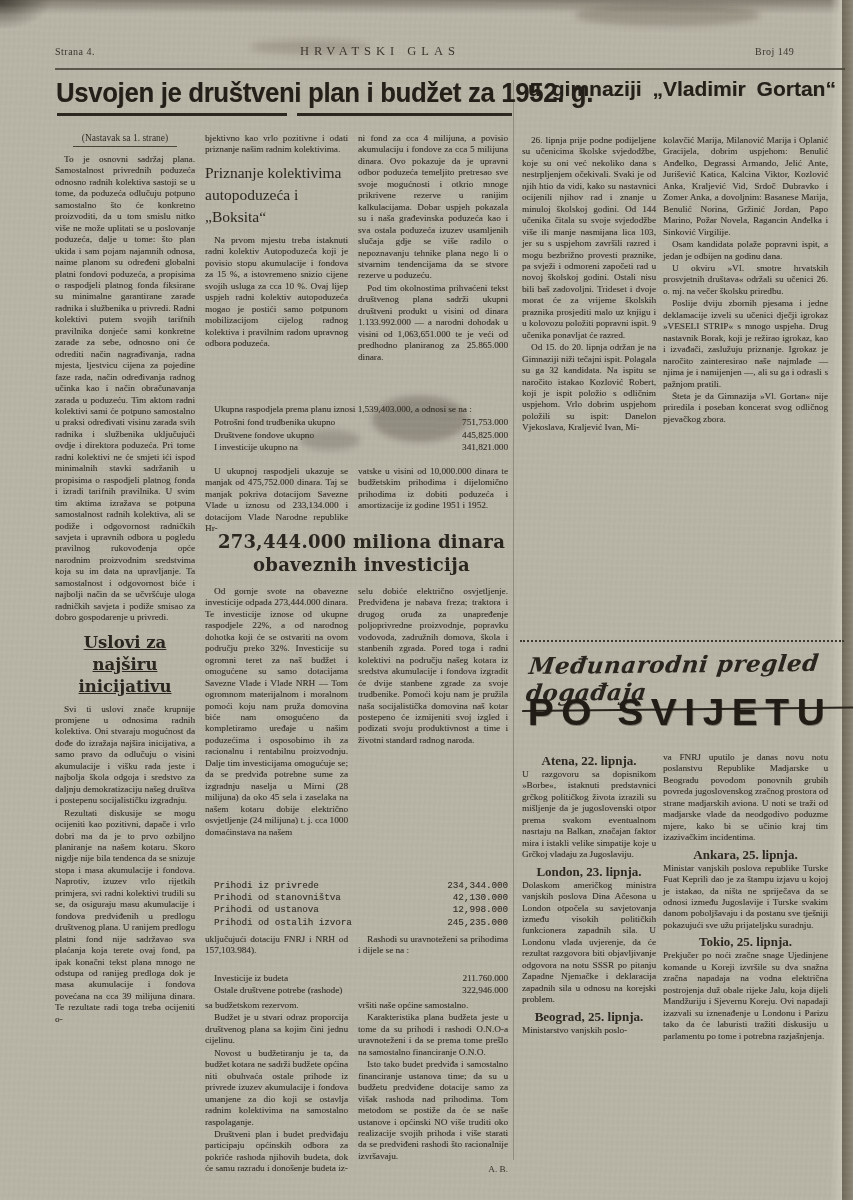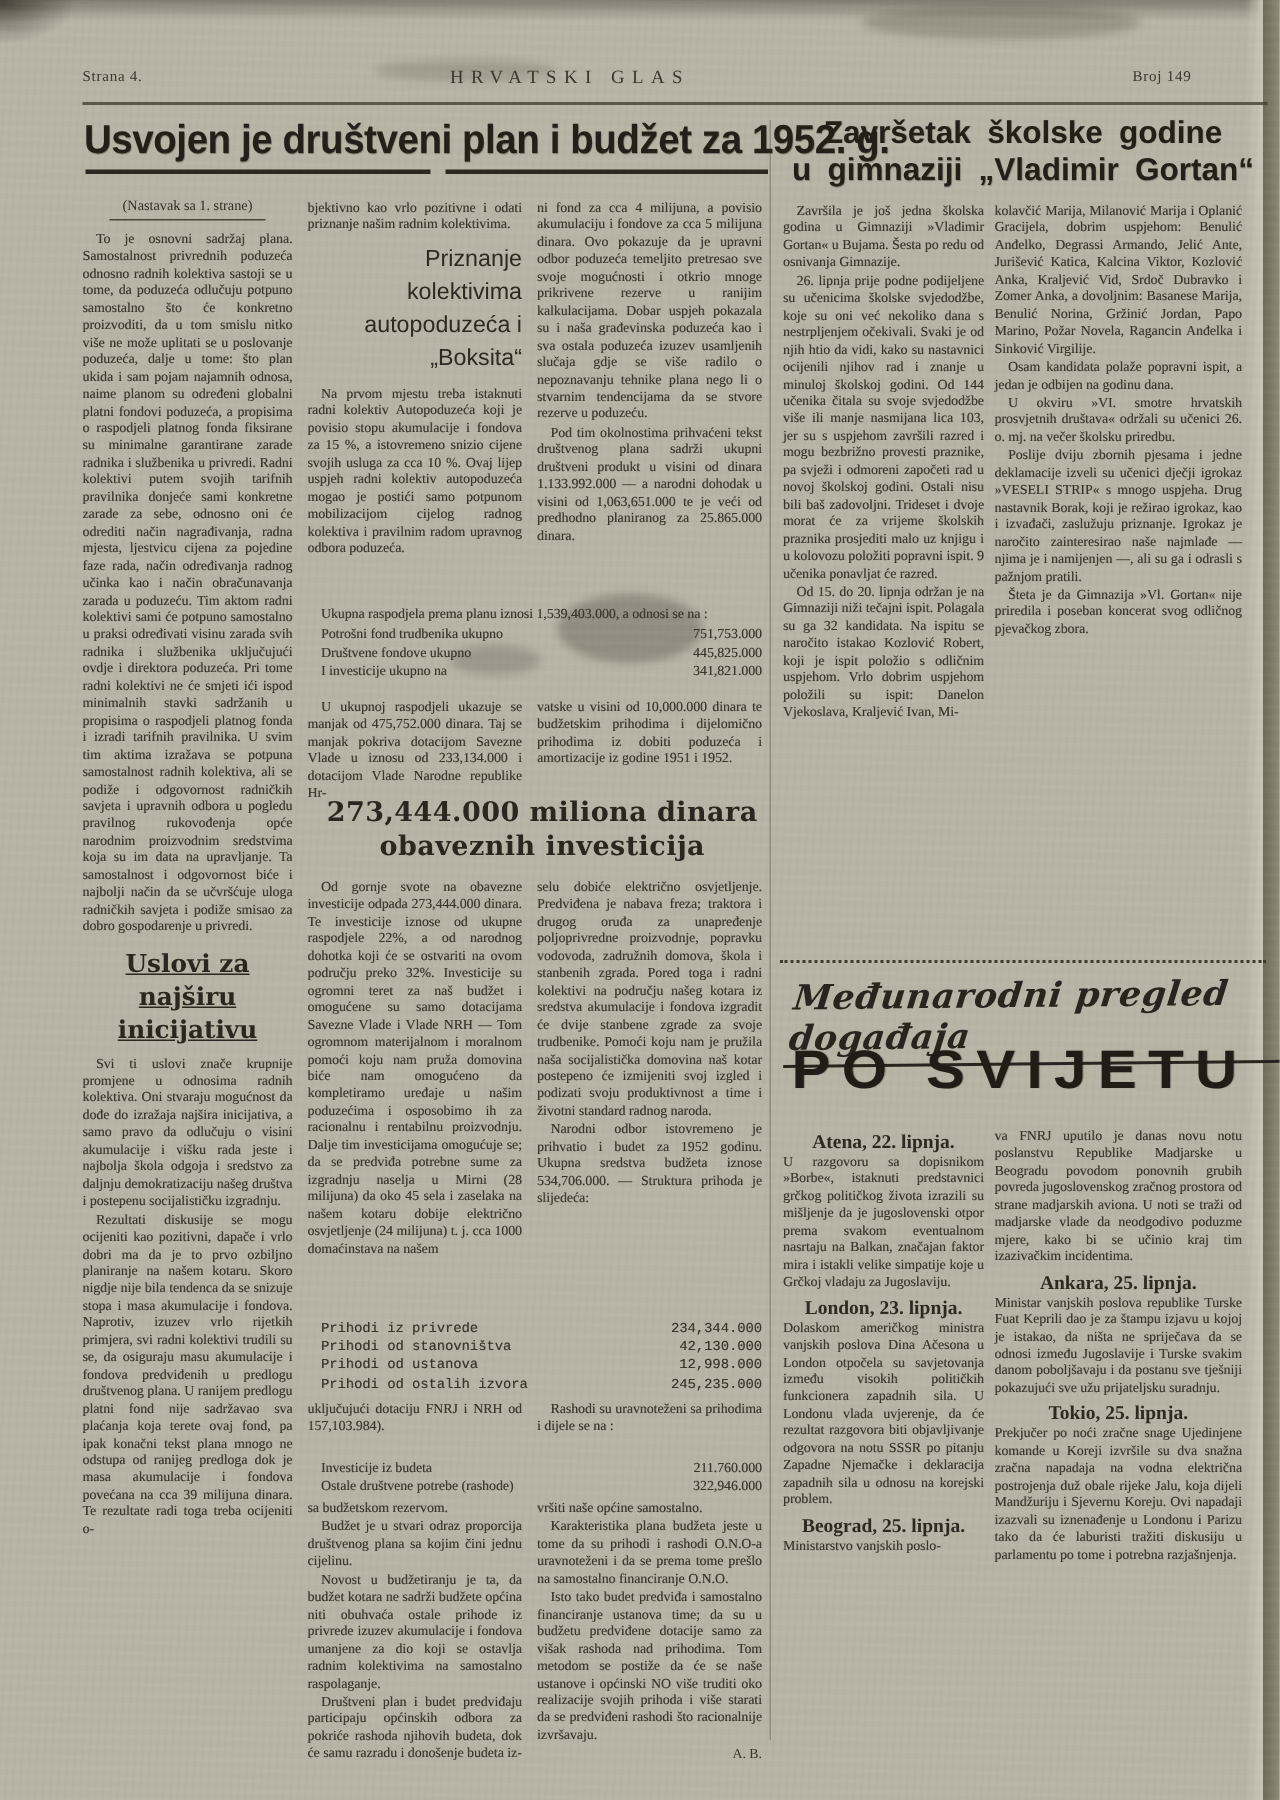--- a/index.html
+++ b/index.html
@@ -33,21 +33,21 @@
   .mh-title{font-size:12.5px;letter-spacing:5px;color:#3b362e;text-align:left;}
   .mh-rule{height:2px;background:#45403516;background:#454035;opacity:.8;}
   
   .h-lead{font-family:"Liberation Sans",sans-serif;font-weight:700;font-size:27px;line-height:30px;
     color:var(--ink-dark);white-space:nowrap;transform:scaleX(.95);transform-origin:left center;
     letter-spacing:-.3px;text-shadow:.4px .4px .5px rgba(30,25,18,.35);}
   .h-underline{height:2.5px;background:#2c2820;}
   .h-school{font-family:"Liberation Sans",sans-serif;font-weight:700;font-size:21px;line-height:25px;
     color:var(--ink-dark);text-align:center;word-spacing:5px;text-shadow:.4px .4px .5px rgba(30,25,18,.3);}
   
-  .sub-priznanje{font-family:Liberation Sans, sans-serif;font-size:15.5px;line-height:22px;text-align:right;color:#2e2922;}
+  .sub-priznanje{font-family:Liberation Serif, serif;font-size:15.5px;line-height:22px;text-align:left;color:#2e2922;}
   .sub-uslovi{font-family:"DejaVu Serif",serif;font-weight:700;font-size:16.5px;line-height:22px;text-align:center;color:#2b261f;text-decoration:underline;}
   .sub-invest{font-family:"DejaVu Serif",serif;font-weight:700;font-size:18px;line-height:23px;text-align:center;color:#2b261f;letter-spacing:.3px;}
   
   .bp{font-size:9.2px;line-height:11.45px;text-align:justify;text-indent:9px;margin:0 0 1px 0;
       color:var(--ink);text-shadow:.25px .25px .3px rgba(45,40,30,.4);}
   .bp.noind{text-indent:0;}
   .cont-note{font-size:9.5px;text-align:center;color:#332e26;}
   .cont-rule{height:1px;background:#4a4437;margin:3px auto 0;width:104px;}
   .fin-row{display:flex;justify-content:space-between;font-size:9.2px;line-height:12.2px;
       color:var(--ink);text-shadow:.25px .25px .3px rgba(45,40,30,.4);}
@@ -80,21 +80,20 @@
 <div class="abs mh-small" style="left:55px;top:46px;">Strana 4.</div>
 <div class="abs mh-title" style="left:300px;top:44px;width:253px;">HRVATSKI GLAS</div>
 <div class="abs mh-small" style="left:755px;top:46px;">Broj 149</div>
 <div class="abs mh-rule" style="left:55px;top:68px;width:790px;"></div>
 
 <div class="abs h-lead" style="left:56px;top:78px;width:480px;">Usvojen je društveni plan i budžet za 1952. g.</div>
 <div class="abs h-underline" style="left:57px;top:113px;width:230px;"></div>
 <div class="abs h-underline" style="left:297px;top:113px;width:215px;"></div>
 
 <div class="abs h-school" style="left:520px;top:76px;width:324px;">
-  <div>Završetak školske godine</div>
   <div>u gimnaziji „Vladimir Gortan“</div>
 </div>
 
 <div class="abs vrule" style="left:513px;top:80px;height:1080px;"></div>
 
 <div class="abs" style="left:55px;top:133px;width:140px;">
   <div class="cont-note">(Nastavak sa 1. strane)</div>
   <div class="cont-rule"></div>
   <p class="bp" style="margin-top:7px;">To je osnovni sadržaj plana. Samostalnost privrednih poduzeća odnosno radnih kolektiva sastoji se u tome, da poduzeća odlučuju potpuno samostalno što će konkretno proizvoditi, da u tom smislu nitko više ne može uplitati se u poslovanje poduzeća, dalje u tome: što plan ukida i sam pojam najamnih odnosa, naime planom su određeni globalni platni fondovi poduzeća, a propisima o raspodjeli platnog fonda fiksirane su minimalne garantirane zarade radnika i službenika u privredi. Radni kolektivi putem svojih tarifnih pravilnika donjeće sami konkretne zarade za sebe, odnosno oni će odrediti način nagrađivanja, radna mjesta, ljestvicu cijena za pojedine faze rada, način određivanja radnog učinka kao i način obračunavanja zarada u poduzeću. Tim aktom radni kolektivi sami će potpuno samostalno u praksi određivati visinu zarada svih radnika i službenika uključujući ovdje i direktora poduzeća. Pri tome radni kolektivi ne će smjeti ići ispod minimalnih stavki sadržanih u propisima o raspodjeli platnog fonda i izradi tarifnih pravilnika. U svim tim aktima izražava se potpuna samostalnost radnih kolektiva, ali se podiže i odgovornost radničkih savjeta i upravnih odbora u pogledu pravilnog rukovođenja opće narodnim proizvodnim sredstvima koja su im data na upravljanje. Ta samostalnost i odgovornost biće i najbolji način da se učvršćuje uloga radničkih savjeta i podiže smisao za dobro gospodarenje u privredi.</p>
   <div class="sub-uslovi" style="margin:8px 0 6px;">Uslovi za najširu inicijativu</div>
@@ -131,21 +130,20 @@
 
 <p class="abs bp" style="left:205px;top:466px;width:143px;">U ukupnoj raspodjeli ukazuje se manjak od 475,752.000 dinara. Taj se manjak pokriva dotacijom Savezne Vlade u iznosu od 233,134.000 i dotacijom Vlade Narodne republike Hr-</p>
 <p class="abs bp noind" style="left:358px;top:466px;width:150px;">vatske u visini od 10,000.000 dinara te budžetskim prihodima i dijelomično prihodima iz dobiti poduzeća i amortizacije iz godine 1951 i 1952.</p>
 
 <div class="abs sub-invest" style="left:215px;top:530px;width:293px;">273,444.000 miliona dinara obaveznih investicija</div>
 
 <p class="abs bp" style="left:205px;top:586px;width:143px;">Od gornje svote na obavezne investicije odpada 273,444.000 dinara. Te investicije iznose od ukupne raspodjele 22%, a od narodnog dohotka koji će se ostvariti na ovom području preko 32%. Investicije su ogromni teret za naš budžet i omogućene su samo dotacijama Savezne Vlade i Vlade NRH — Tom ogromnom materijalnom i moralnom pomoći koju nam pruža domovina biće nam omogućeno da kompletiramo uređaje u našim poduzećima i osposobimo ih za racionalnu i rentabilnu proizvodnju. Dalje tim investicijama omogućuje se; da se predviđa potrebne sume za izgradnju naselja u Mirni (28 milijuna) da oko 45 sela i zaselaka na našem kotaru dobije električno osvjetljenje (24 milijuna) t. j. cca 1000 domaćinstava na našem</p>
 
 <div class="abs" style="left:358px;top:586px;width:150px;">
   <p class="bp noind">selu dobiće električno osvjetljenje. Predviđena je nabava freza; traktora i drugog oruđa za unapređenje poljoprivredne proizvodnje, popravku vodovoda, zadružnih domova, škola i stanbenih zgrada. Pored toga i radni kolektivi na području našeg kotara iz sredstva akumulacije i fondova izgradit će dvije stanbene zgrade za svoje trudbenike. Pomoći koju nam je pružila naša socijalistička domovina naš kotar postepeno će izmijeniti svoj izgled i podizati svoju produktivnost a time i životni standard radnog naroda.</p>
-  <p class="bp">Narodni odbor istovremeno je prihvatio i budet za 1952 godinu. Ukupna sredstva budžeta iznose 534,706.000. — Struktura prihoda je slijedeća:</p>
 </div>
 
 <div class="abs" style="left:205px;top:880px;width:303px;font-family:Liberation Mono, monospace;">
   <div class="fin-row">
     <span class="lab">Prihodi iz privrede</span>
     <span class="val">234,344.000</span>
   </div>
   <div class="fin-row">
     <span class="lab">Prihodi od stanovništva</span>
     <span class="val">42,130.000</span>
@@ -181,21 +179,20 @@
   <p class="bp">Društveni plan i budet predviđaju participaju općinskih odbora za pokriće rashoda njihovih budeta, dok će samu razradu i donošenje budeta iz-</p>
 </div>
 <div class="abs" style="left:358px;top:1000px;width:150px;">
   <p class="bp noind">vršiti naše općine samostalno.</p>
   <p class="bp">Karakteristika plana budžeta jeste u tome da su prihodi i rashodi O.N.O-a uravnoteženi i da se prema tome prešlo na samostalno financiranje O.N.O.</p>
   <p class="bp">Isto tako budet predviđa i samostalno financiranje ustanova time; da su u budžetu predviđene dotacije samo za višak rashoda nad prihodima. Tom metodom se postiže da će se naše ustanove i općinski NO više truditi oko realizacije svojih prihoda i više starati da se predviđeni rashodi što racionalnije izvršavaju.</p>
   <div class="sig">A. B.</div>
 </div>
 
 <div class="abs" style="left:522px;top:135px;width:134px;">
-  <p class="bp">Završila je još jedna školska godina u Gimnaziji »Vladimir Gortan« u Bujama. Šesta po redu od osnivanja Gimnazije.</p>
   <p class="bp">26. lipnja prije podne podijeljene su učenicima školske svjedodžbe, koje su oni već nekoliko dana s nestrpljenjem očekivali. Svaki je od njih htio da vidi, kako su nastavnici ocijenili njihov rad i znanje u minuloj školskoj godini. Od 144 učenika čitala su svoje svjedodžbe više ili manje nasmijana lica 103, jer su s uspjehom završili razred i mogu bezbrižno provesti praznike, pa svježi i odmoreni započeti rad u novoj školskoj godini. Ostali nisu bili baš zadovoljni. Trideset i dvoje morat će za vrijeme školskih praznika prosjediti malo uz knjigu i u kolovozu položiti popravni ispit. 9 učenika ponavljat će razred.</p>
   <p class="bp">Od 15. do 20. lipnja održan je na Gimnaziji niži tečajni ispit. Polagala su ga 32 kandidata. Na ispitu se naročito istakao Kozlović Robert, koji je ispit položio s odličnim uspjehom. Vrlo dobrim uspjehom položili su ispit: Danelon Vjekoslava, Kraljević Ivan, Mi-</p>
 </div>
 <div class="abs" style="left:663px;top:135px;width:165px;">
   <p class="bp noind">kolavčić Marija, Milanović Marija i Oplanić Gracijela, dobrim uspjehom: Benulić Anđelko, Degrassi Armando, Jelić Ante, Jurišević Katica, Kalcina Viktor, Kozlović Anka, Kraljević Vid, Srdoč Dubravko i Zomer Anka, a dovoljnim: Basanese Marija, Benulić Norina, Gržinić Jordan, Papo Marino, Požar Novela, Ragancin Anđelka i Sinković Virgilije.</p>
   <p class="bp">Osam kandidata polaže popravni ispit, a jedan je odbijen na godinu dana.</p>
   <p class="bp">U okviru »VI. smotre hrvatskih prosvjetnih društava« održali su učenici 26. o. mj. na večer školsku priredbu.</p>
   <p class="bp">Poslije dviju zbornih pjesama i jedne deklamacije izveli su učenici dječji igrokaz »VESELI STRIP« s mnogo uspjeha. Drug nastavnik Borak, koji je režirao igrokaz, kao i izvađači, zaslužuju priznanje. Igrokaz je naročito zainteresirao naše najmlađe — njima je i namijenjen —, ali su ga i odrasli s pažnjom pratili.</p>
   <p class="bp">Šteta je da Gimnazija »Vl. Gortan« nije priredila i poseban koncerat svog odličnog pjevačkog zbora.</p>
 </div>

